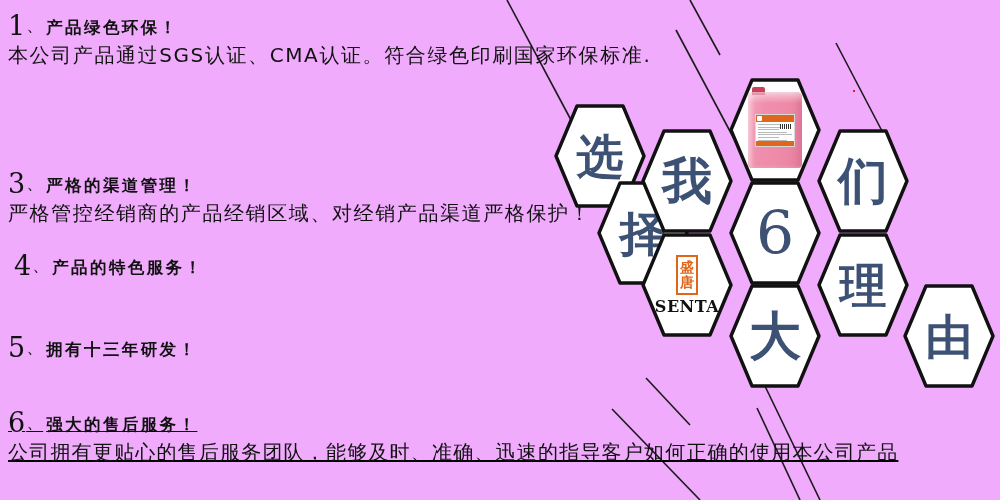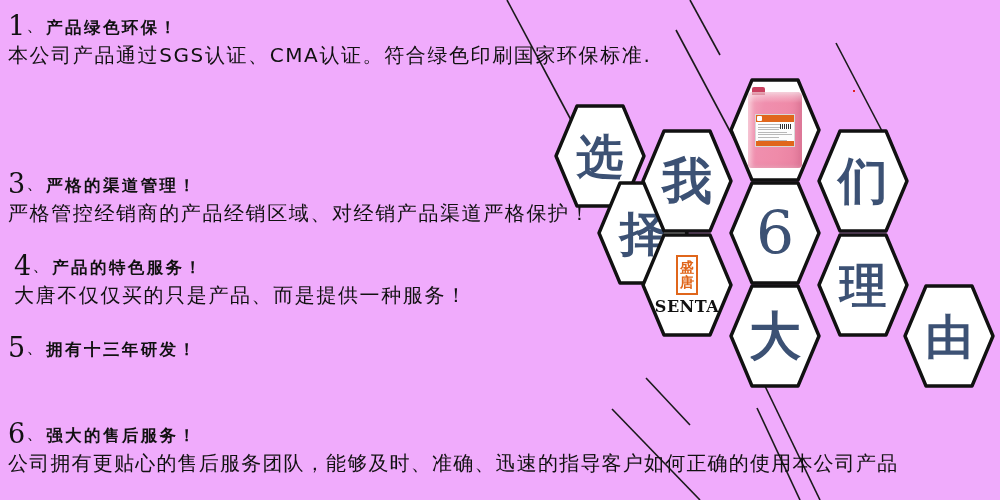--- a/index.html
+++ b/index.html
@@ -142,30 +142,29 @@
       <div class="f-head">
         <span class="f-num">3</span><span class="f-dun">、</span><span class="f-title">严格的渠道管理！</span>
       </div>
       <div class="f-body">严格管控经销商的产品经销区域、对经销产品渠道严格保护！</div>
     </div>
 
     <div class="feature" style="top:252px;margin-left:6px;">
       <div class="f-head">
         <span class="f-num">4</span><span class="f-dun">、</span><span class="f-title">产品的特色服务！</span>
       </div>
-      <div class="f-body">大唐不仅仅买的只是产品、而是提供一种服务！</div>
     </div>
 
     <div class="feature" style="top:334px;">
       <div class="f-head">
         <span class="f-num">5</span><span class="f-dun">、</span><span class="f-title">拥有十三年研发！</span>
       </div>
     </div>
 
-    <div class="feature" style="top:420px;width:990px;">
+    <div class="feature" style="top:409px;width:990px;text-decoration:underline;">
       <div class="f-head">
         <span class="f-num">6</span><span class="f-dun">、</span><span class="f-title">强大的售后服务！</span>
       </div>
       <div class="f-body" style="letter-spacing:1.2px;">公司拥有更贴心的售后服务团队，能够及时、准确、迅速的指导客户如何正确的使用本公司产品</div>
     </div>
 
   </div>
 
   <div class="hexwrap">
 

